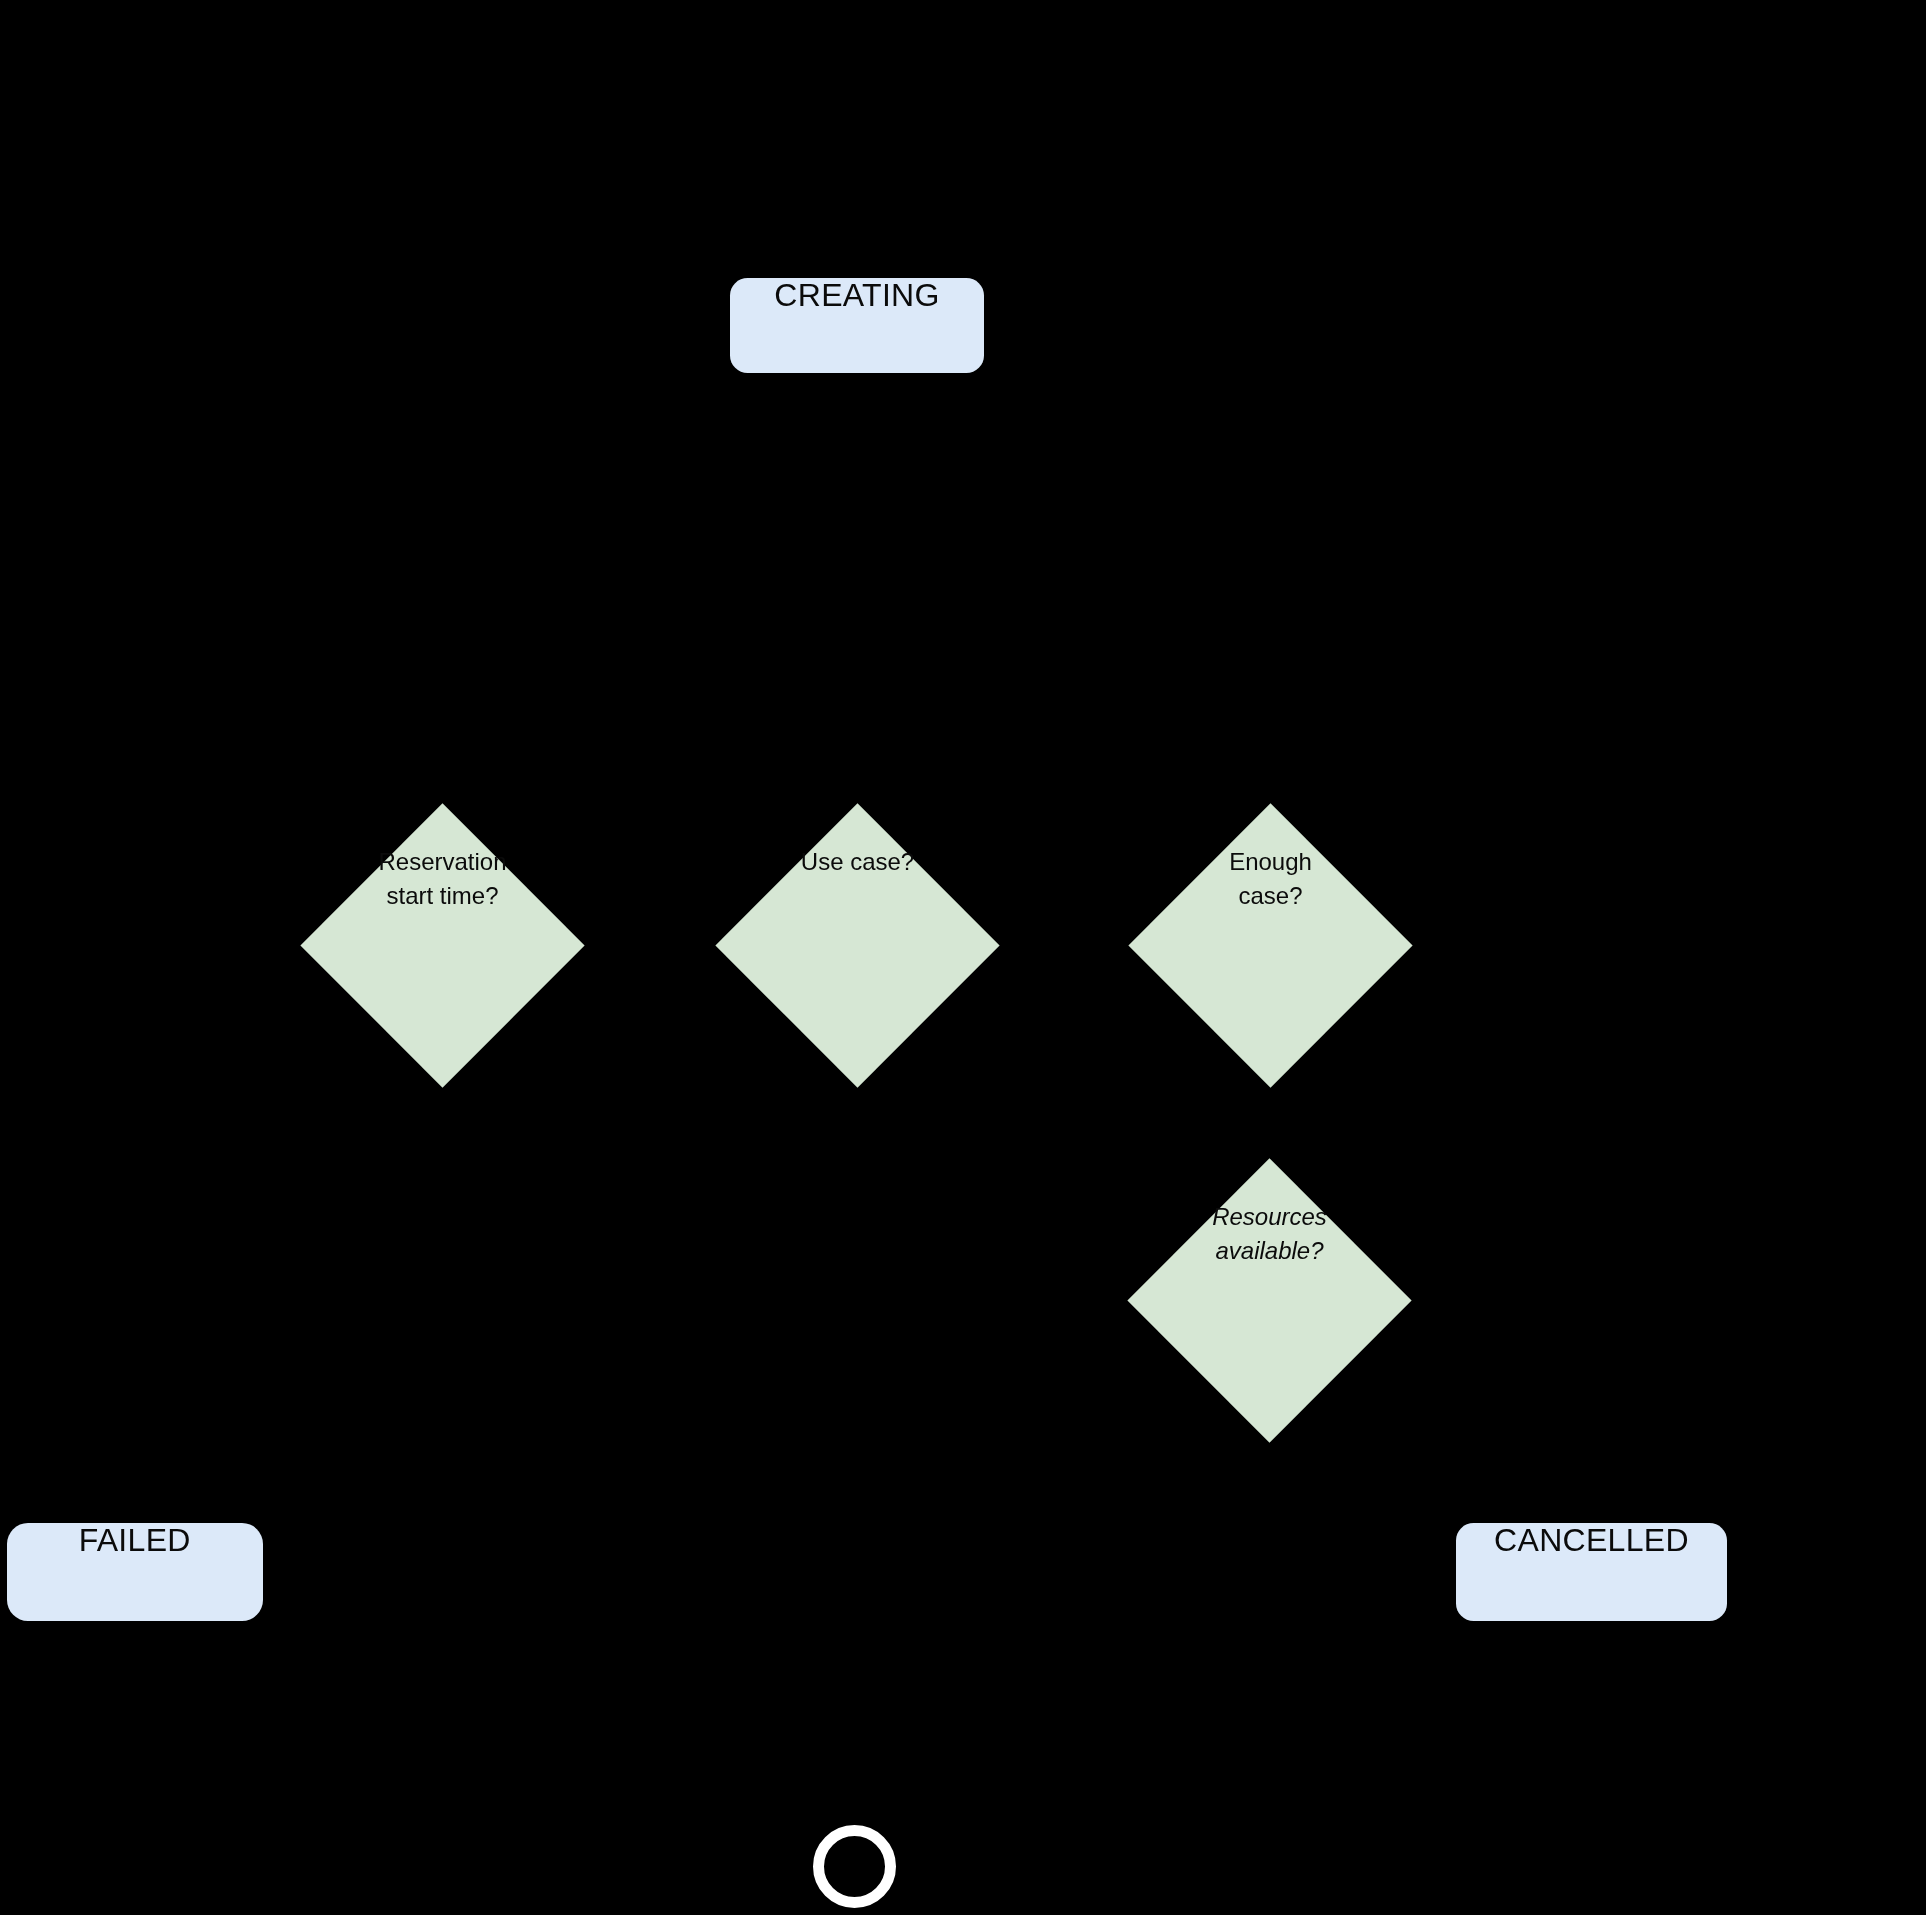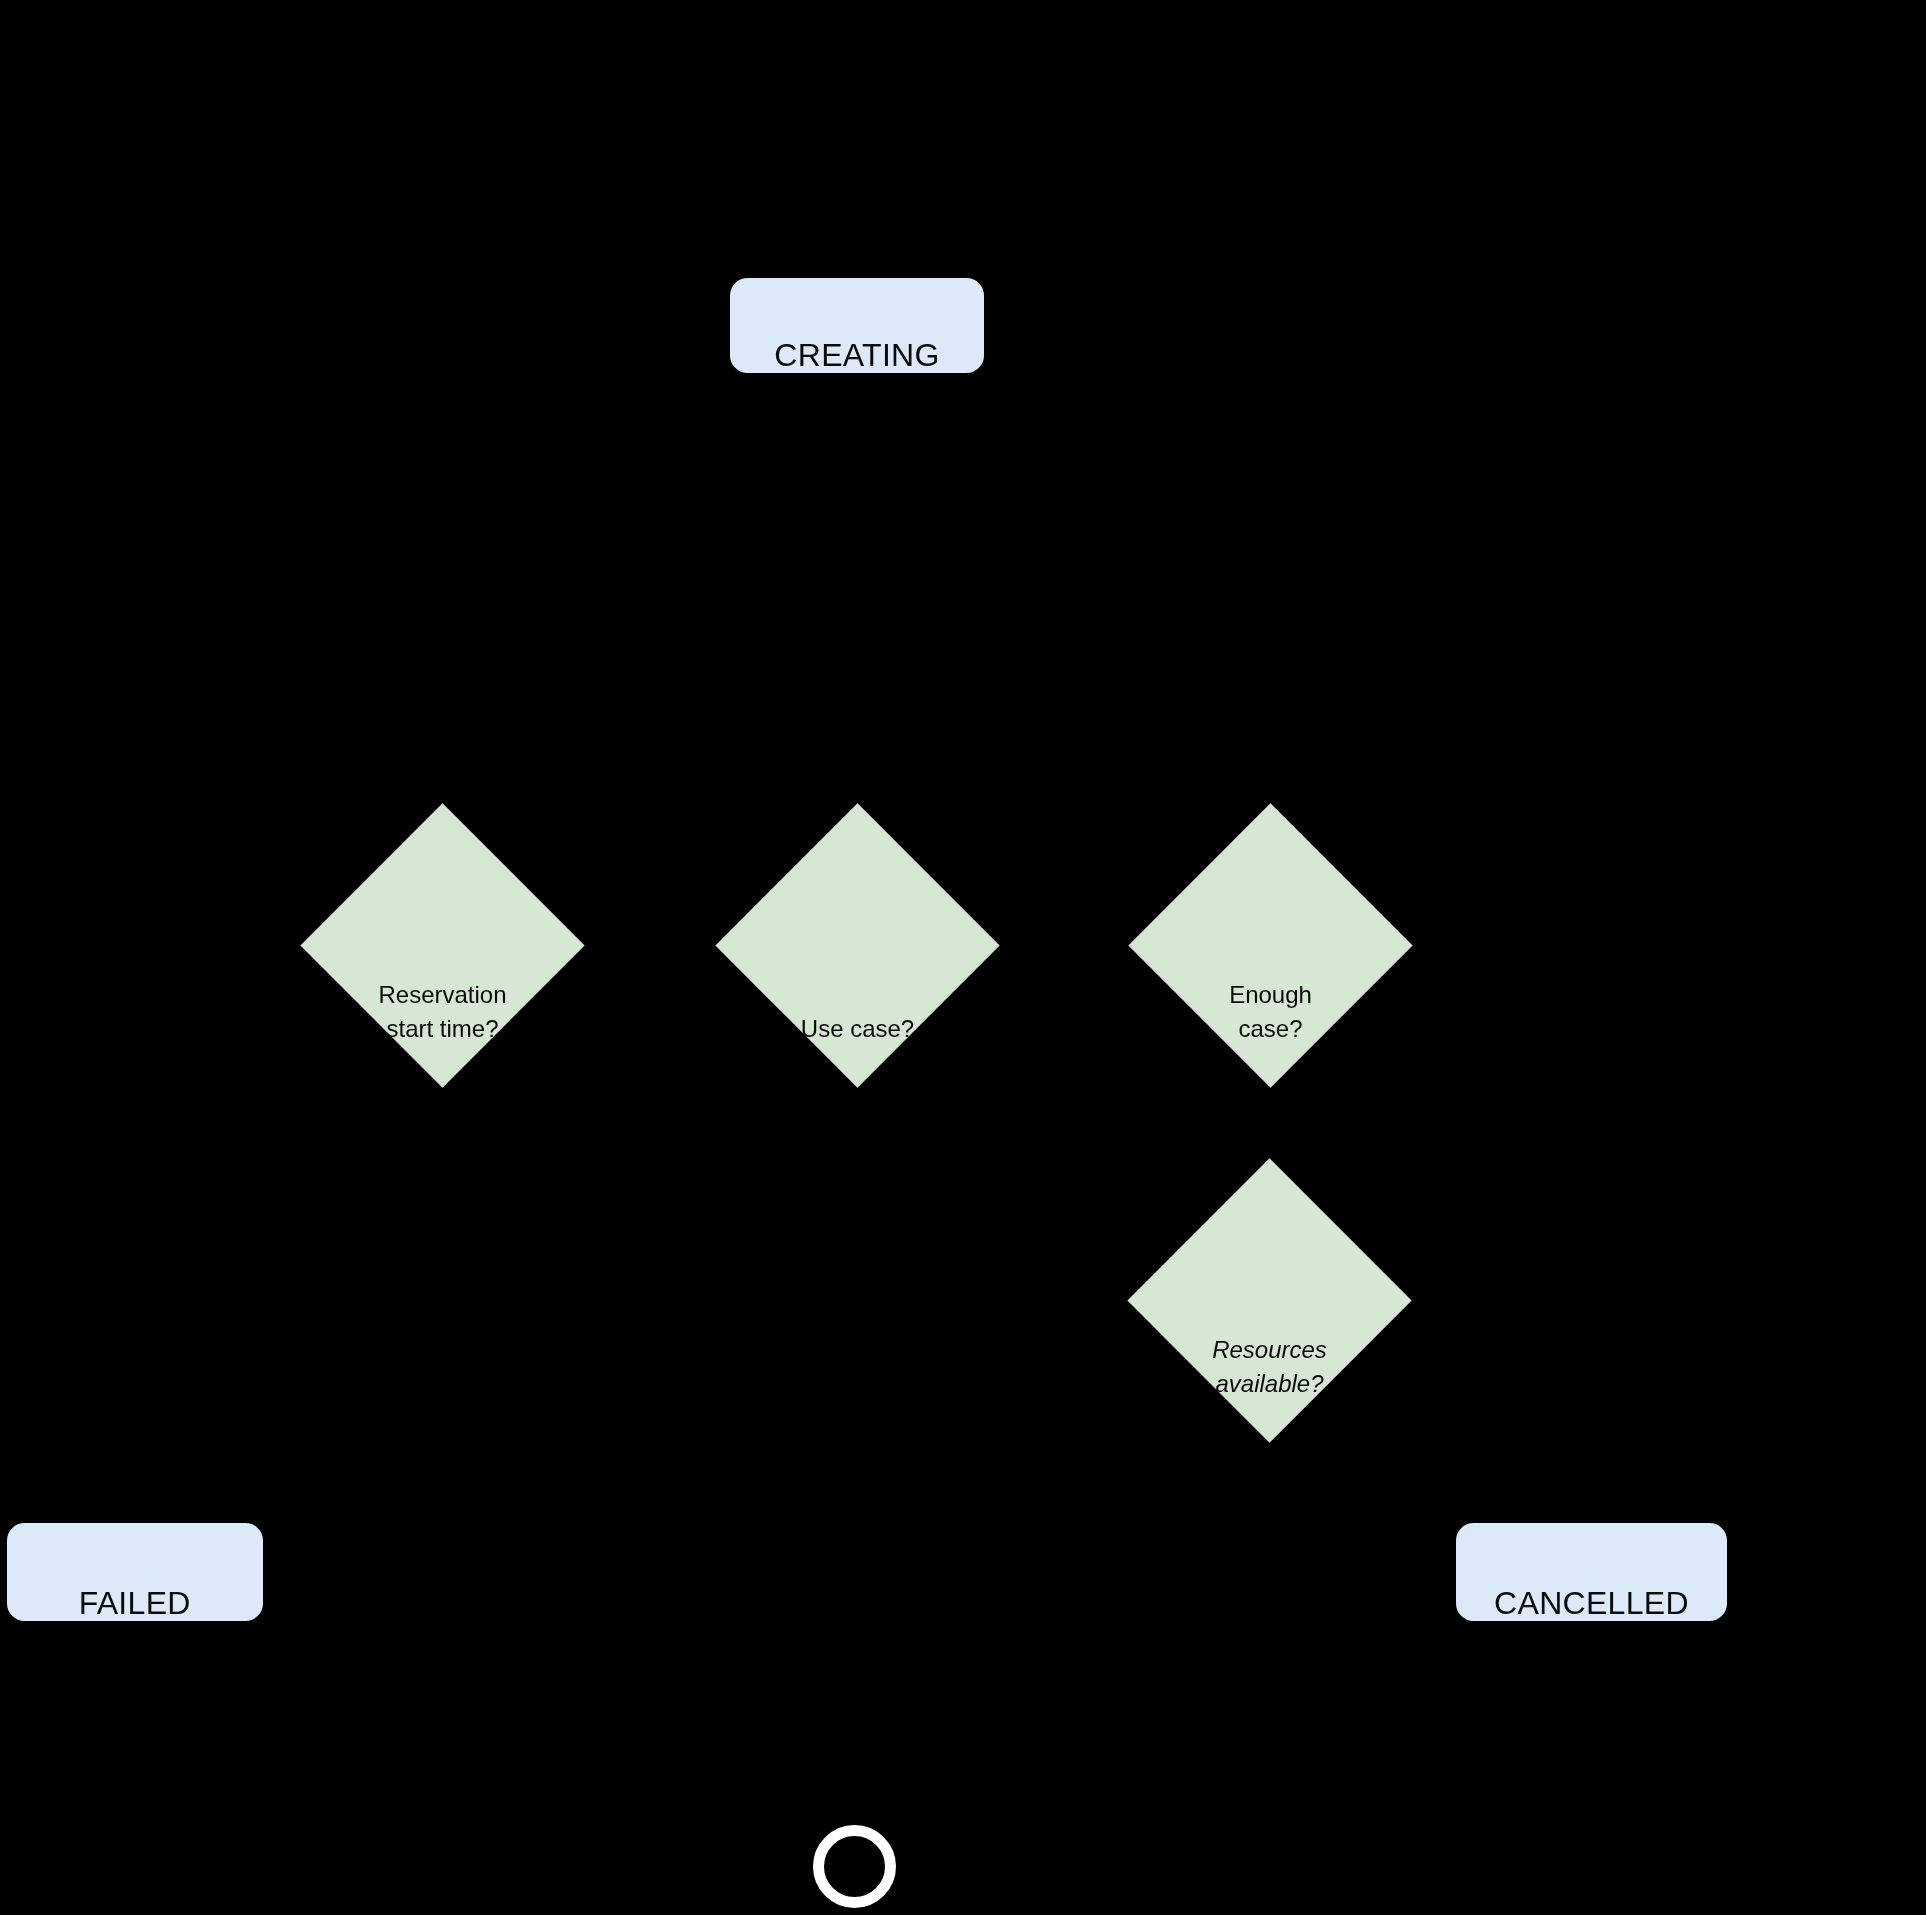--- a/index.html
+++ b/index.html
@@ -12,21 +12,21 @@
     width: 1926px;
     height: 1916px;
     background: #000000;
     overflow: hidden;
     font-family: "Liberation Sans", sans-serif;
   }
   .node {
     position: absolute;
     box-sizing: border-box;
     display: flex;
-    align-items: flex-end;
+    align-items: flex-start;
     justify-content: center;
     text-align: center;
   }
   
   .state-box {
     background: #dce9f9;
     border-radius: 17.6px;
     color: #0b0b0b;
     font-size: 32px;
     letter-spacing: 0.3px;
@@ -89,21 +89,21 @@
       <path d="M2457 2725 L2457 2840 L3082 2840 L3082 2950"></path>
       <path d="M1660 3140 L1660 3535"></path>
     </g>
   </svg>
 
   <div class="node state-box" style="left:730px; top:278px; width:254px; height:95px;">
     <span>CREATING</span>
   </div>
 
 
-  <div class="node state-box" style="left:6.7px; top:1523px; width:256px; height:98px;">
+  <div class="node state-box" style="left:6.7px; top:1523px; width:256px; height:98px;border-radius:21px;">
     <span>FAILED</span>
   </div>
 
 
   <div class="node state-box" style="left:1456px; top:1523px; width:271px; height:98px;">
     <span>CANCELLED</span>
   </div>
 
   <div class="node decision" style="left:757px; top:845px; width:201px; height:201px;">
     <span class="diamond-shape"></span>

